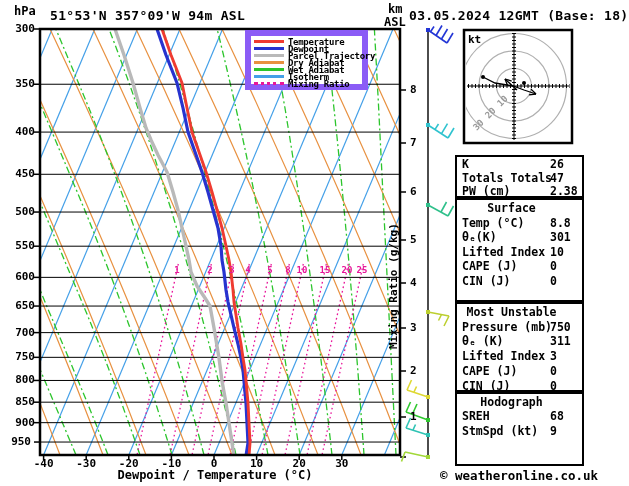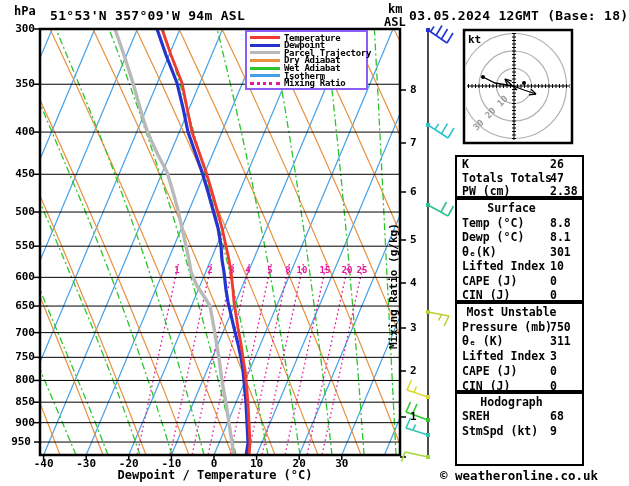--- a/index.html
+++ b/index.html
@@ -7,21 +7,21 @@
        font-family:"DejaVu Sans Mono","Liberation Mono",monospace;font-weight:bold;color:#000;}
   .abs{position:absolute;white-space:nowrap;}
   .t13{font-size:13px;letter-spacing:.3px;}
   .t12{font-size:12px;}
   .t11{font-size:11px;}
   .ticklab{font-size:11px;}
   .plab{width:27px;text-align:right;}
   .xlab{width:34px;text-align:center;}
   .mixlab{font-size:9px;color:#e8169a;width:16px;text-align:center;}
   .vert{transform:rotate(-90deg);transform-origin:0 0;font-size:11px;}
-  #legend{left:245px;top:30px;width:123px;height:60px;border:2px solid #8b5cf6;background:#fff;
+  #legend{left:245px;top:30px;width:123px;height:60px;border:6px solid #8b5cf6;background:#fff;
           box-sizing:border-box;padding:2px 2px 1px 3px;display:flex;flex-direction:column;justify-content:space-between;}
   .lrow{display:flex;align-items:center;height:7px;}
   .lchip{width:30px;height:0;margin-right:4px;flex:none;}
   .llab{font-size:9px;letter-spacing:-.3px;}
   .statbox{left:455px;width:129px;border:2px solid #000;background:#fff;box-sizing:border-box;
            padding:1px 0 0 5px;font-size:11.5px;}
   .srow{position:relative;}
   .sval{position:absolute;left:88px;top:0;}
   .shead{text-align:center;padding-right:21px;}
   .ringlab{font-size:9px;color:#999;transform:rotate(-45deg);}
@@ -375,21 +375,20 @@
 
   <div id="stats">
       <div class="abs statbox" style="top: 155px; height: 43px; line-height: 13.5px;">
         <div class="srow"><span>K</span><span class="sval">26</span></div>
         <div class="srow"><span>Totals Totals</span><span class="sval">47</span></div>
         <div class="srow"><span>PW (cm)</span><span class="sval">2.38</span></div>
       </div>
       <div class="abs statbox" style="top: 198px; height: 104px; line-height: 14.5px;">
         <div class="shead">Surface</div>
         <div class="srow"><span>Temp (°C)</span><span class="sval">8.8</span></div>
-        <div class="srow"><span>Dewp (°C)</span><span class="sval">8.1</span></div>
         <div class="srow"><span>θₑ(K)</span><span class="sval">301</span></div>
         <div class="srow"><span>Lifted Index</span><span class="sval">10</span></div>
         <div class="srow"><span>CAPE (J)</span><span class="sval">0</span></div>
         <div class="srow"><span>CIN (J)</span><span class="sval">0</span></div>
       </div>
       <div class="abs statbox" style="top: 302px; height: 90px; line-height: 14.7px;">
         <div class="shead">Most Unstable</div>
         <div class="srow"><span>Pressure (mb)</span><span class="sval">750</span></div>
         <div class="srow"><span>θₑ (K)</span><span class="sval">311</span></div>
         <div class="srow"><span>Lifted Index</span><span class="sval">3</span></div>

